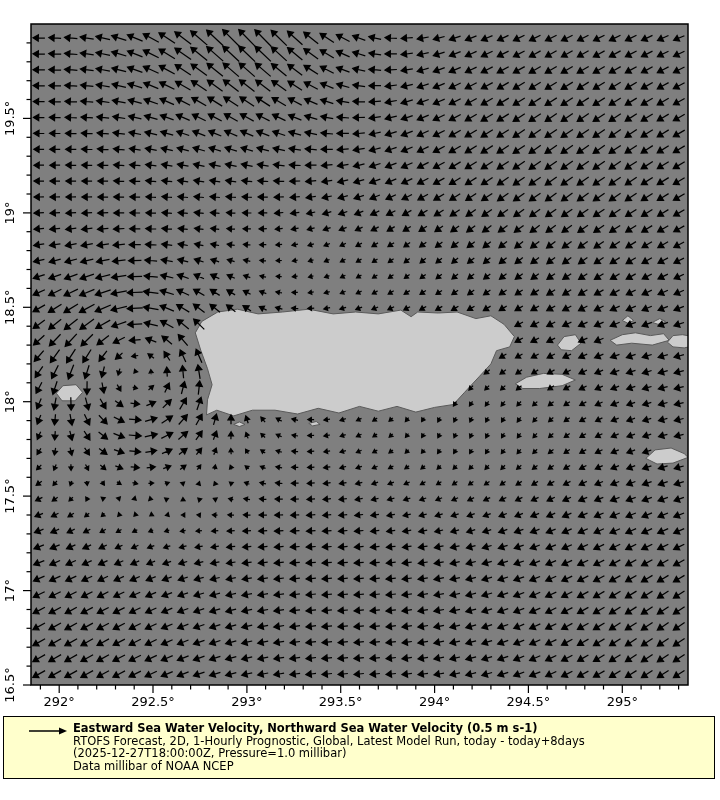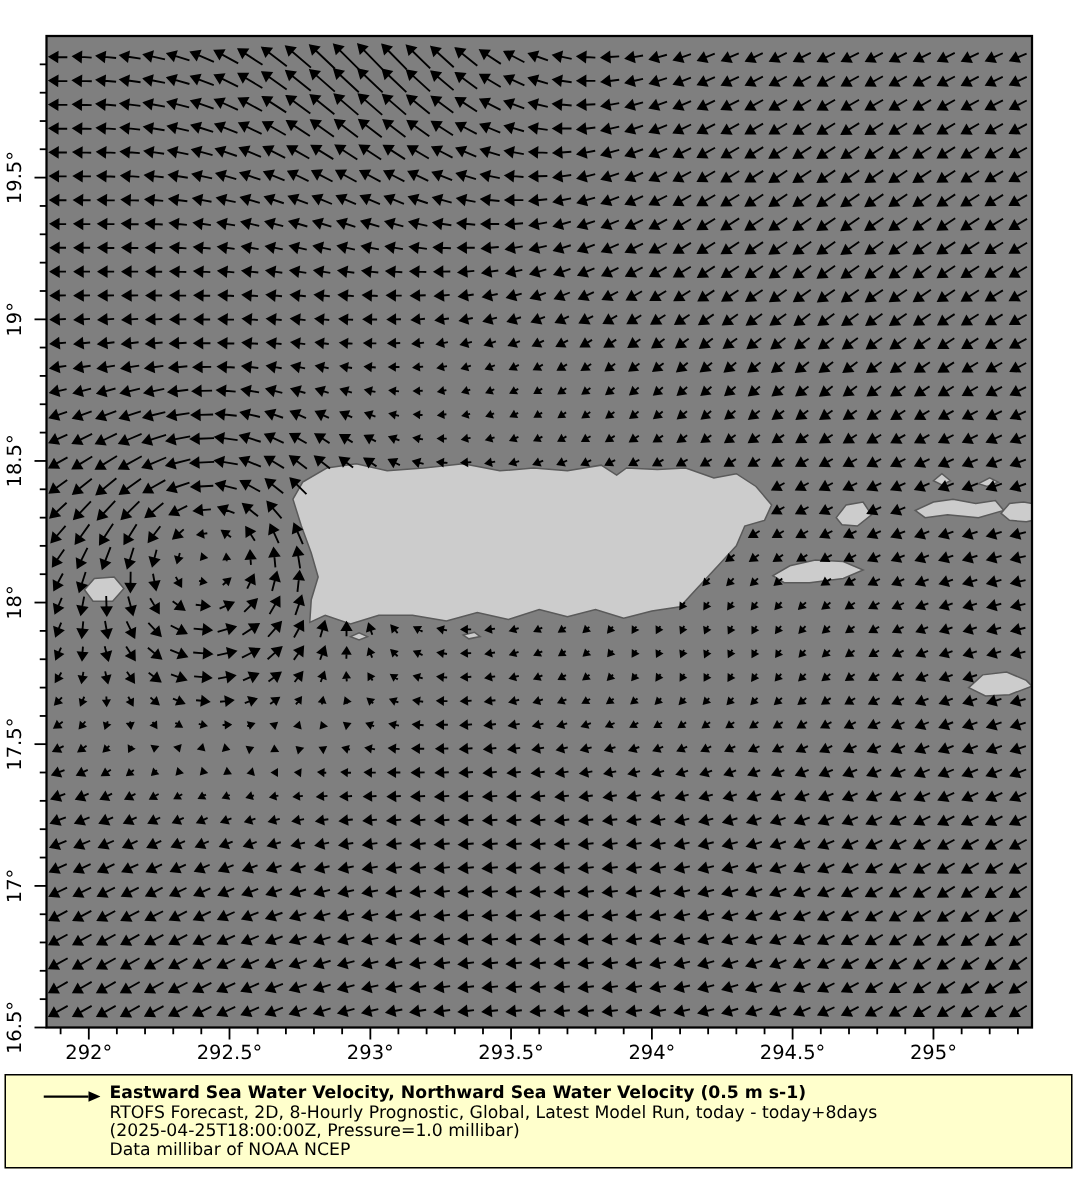--- a/index.html
+++ b/index.html
@@ -1696,19 +1696,19 @@
       </g>
     </svg>
 
   <div class="legend" style="background: rgb(255, 255, 204);">
     <svg class="legend-arrow" width="38" height="10" viewBox="0 0 38 10">
       <line x1="0" y1="5" x2="30" y2="5" stroke="#000" stroke-width="1.5"></line>
       <polygon points="30,1.5 38,5 30,8.5" fill="#000"></polygon>
     </svg>
     <div class="legend-text">
       <div class="legend-title">Eastward Sea Water Velocity, Northward Sea Water Velocity (0.5 m s-1)</div>
-      <div>RTOFS Forecast, 2D, 8-Hourly Prognostic, Global, Latest Model Run, today - today+8days</div>
-      <div>(2025-04-25T18:00:00Z, Pressure=1.0 millibar)</div>
+      <div>RTOFS Forecast, 2D, 1-Hourly Prognostic, Global, Latest Model Run, today - today+8days</div>
+      <div>(2025-12-27T18:00:00Z, Pressure=1.0 millibar)</div>
       <div>Data millibar of NOAA NCEP</div>
     </div>
   </div>
 
 </div>
 
 </body></html>

